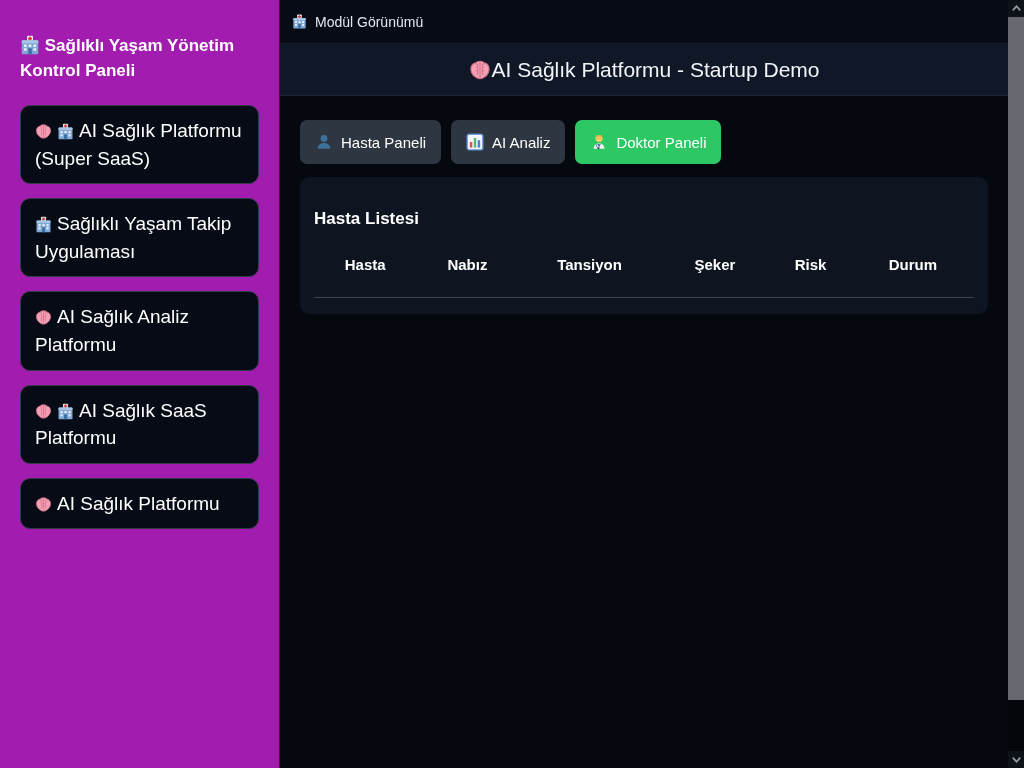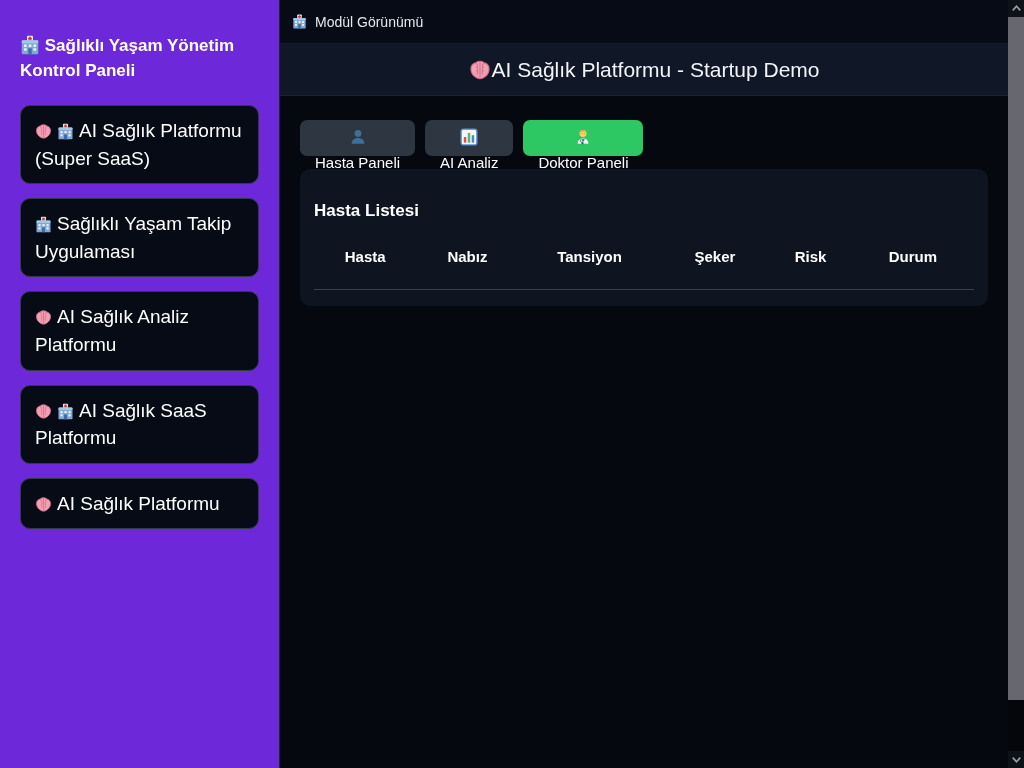--- a/index.html
+++ b/index.html
@@ -5,21 +5,21 @@
   * { margin:0; padding:0; box-sizing:border-box; }
   html,body { width:1024px; height:768px; overflow:hidden; }
   body {
     font-family:"Liberation Sans","DejaVu Sans",sans-serif;
     background:#04070f; color:#fff;
   }
   .app { display:flex; width:1024px; height:768px; }
 
   
   .sidebar {
-    width:280px; min-width:280px; background:#6d28d9;
+    width:280px; min-width:280px; background:#a21caf;
     border-right:1px solid #1c2435; padding:34px 20px 20px 20px;
   }
   .sidebar-title {
     font-size:17px; font-weight:bold; line-height:1.45; color:#fff;
     margin-bottom:22px;
   }
   .sidebar-title .ico svg { vertical-align:-4px; }
   .side-item {
     border:1px solid #323a48; border-radius:10px; background:#060b15;
     padding:11px 14px; margin-bottom:14px; font-size:19px; line-height:1.45;
@@ -40,22 +40,21 @@
     justify-content:center; gap:1px; background:#101827;
     border-bottom:1px solid #1a2334; font-size:21px; color:#f2f4f8;
   }
   .content { flex:1; padding:24px 20px; }
 
   .tabs-row { display:flex; gap:10px; margin-bottom:13px; }
   .tab-btn {
     display:inline-flex; align-items:center; gap:8px;
     background:#2e3642; color:#fff; border:none; border-radius:7px;
     padding:8px 15px; font-size:15px; font-family:inherit; cursor:pointer;
-    height:36px;
-    flex-direction:column;
+    height:44px;
   }
   .tab-btn.active { background:#2dc863; }
   .tab-btn svg { display:block; }
 
   .card {
     background:#0e1521; border-radius:10px; padding:16px 14px 16px 14px;
     width:688px;
   }
   .card-title { font-size:17px; font-weight:bold; margin:16px 0 27px 0; color:#fff; }
   .thead {

